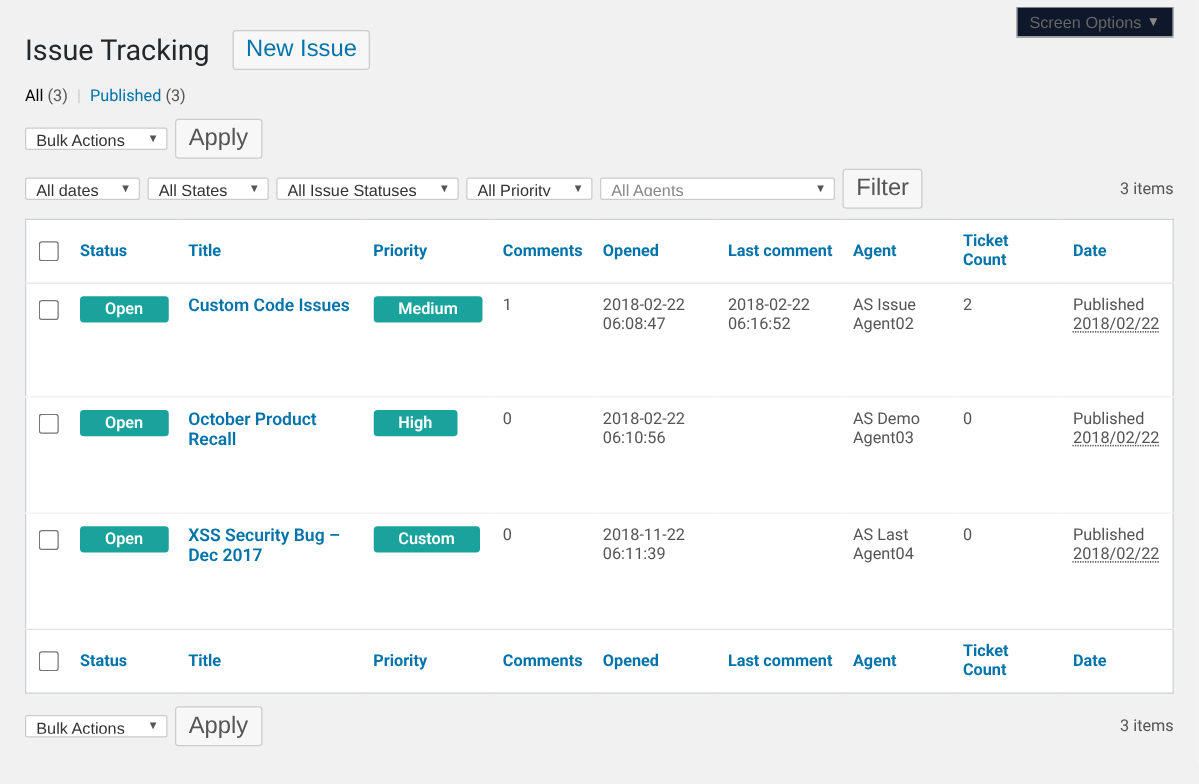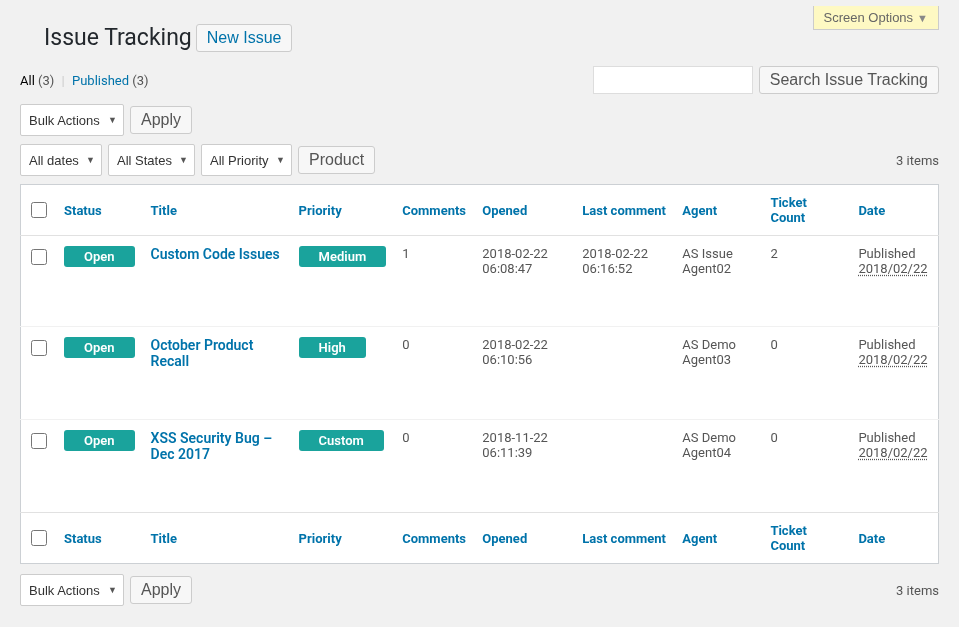--- a/index.html
+++ b/index.html
@@ -7,45 +7,45 @@
     margin: 0;
     padding: 0 20px 20px 20px;
     font-family: -apple-system, BlinkMacSystemFont, "Segoe UI", Roboto, sans-serif;
     font-size: 13px;
     color: #444;
     background: #f1f1f1;
     width: 959px;
   }
   .top-bar { display: flex; justify-content: flex-end; padding-top: 6px; }
   .screen-options {
-    background: #fef9c3;
+    background: #0f172a;
     border: 1px solid #ccc;
     padding: 4px 10px;
     font-size: 13px;
     cursor: pointer;
     display: inline-flex;
     align-items: center;
     gap: 4px;
     color: #666;
     border-top: none;
   }
   .screen-options .tri { font-size: 11px; color: #888; }
-  .title-row { display: flex; align-items: flex-start; gap: 4px; margin-top: -6px; margin-left: 24px; }
+  .title-row { display: flex; align-items: center; gap: 18px; margin-top: -6px; }
   h1 {
     font-size: 23px;
     font-weight: 400;
     margin: 0;
     color: #23282d;
   }
   .btn {
     background: #f7f7f7;
     border: 1px solid #ccc;
     border-radius: 3px;
     padding: 4px 10px;
-    font-size: 16px;
+    font-size: 19px;
     cursor: pointer;
     color: #555;
   }
   .btn-link-style {
     color: #0073aa;
   }
   .subsubrow {
     display: flex;
     justify-content: space-between;
     align-items: center;
@@ -75,23 +75,23 @@
     display: flex;
     align-items: center;
     justify-content: space-between;
     margin-top: 8px;
     gap: 6px;
   }
   .filters-left { display: flex; align-items: center; gap: 6px; flex-wrap: wrap; }
   select, .select-like {
     background: #fff;
     border: 1px solid #ccc;
-    padding: 2px 22px 2px 8px;
-    font-size: 13px;
-    height: 32px;
+    padding: 2px 32px 2px 8px;
+    font-size: 13px;
+    height: 18px;
     appearance: none;
     position: relative;
     color: #333;
     border-radius: 2px;
   }
   .select-wrap { position: relative; display: inline-block; }
   .select-wrap::after {
     content: "▼";
     position: absolute;
     right: 7px;
@@ -194,47 +194,51 @@
 <div class="subsubrow">
   <div class="subsub">
     <span style="color:#000">All</span>
     <span class="count">(3)</span>
     <span class="sep">|</span>
     <a href="#">
       <span>Published</span>
       <span class="count">(3)</span>
     </a>
   </div>
-  <div class="search-area">
-    <input type="text" class="search-input" style="">
-    <button class="btn">Search Issue Tracking</button>
-  </div>
 </div>
 
 <div class="row-actions">
   <span class="select-wrap">
     <select>
       <option>Bulk Actions</option>
     </select>
   </span>
   <button class="btn">Apply</button>
 </div>
 
 <div class="row-filters">
   <div class="filters-left">
     <span class="select-wrap">
       <select><option>All dates</option></select>
     </span>
     <span class="select-wrap">
       <select><option>All States</option></select>
     </span>
     <span class="select-wrap">
+      <select><option>All Issue Statuses</option></select>
+    </span>
+    <span class="select-wrap">
       <select><option>All Priority</option></select>
     </span>
-    <button class="btn">Product</button>
+    <span class="select-wrap">
+      <select class="agent-select">
+        <option>All Agents</option>
+      </select>
+    </span>
+    <button class="btn">Filter</button>
   </div>
   <div class="items-count">3 items</div>
 </div>
 
 <table>
   <thead>
     <tr>
       <th class="cb"><input type="checkbox" style=""></th>
       <th class="col-status"><a>Status</a></th>
       <th class="col-title"><a>Title</a></th>
@@ -273,21 +277,21 @@
         <td class="date-cell"><span class="pub">Published</span><span class="dt">2018/02/22</span></td>
       </tr>
       <tr>
         <td class="cb"><input type="checkbox" style=""></td>
         <td><span class="status-badge">Open</span></td>
         <td><a href="#" class="row-title">XSS Security Bug – Dec 2017</a></td>
         <td><span class="priority-badge">Custom</span></td>
         <td>0</td>
         <td>2018-11-22 06:11:39</td>
         <td></td>
-        <td>AS Demo Agent04</td>
+        <td>AS Last Agent04</td>
         <td>0</td>
         <td class="date-cell"><span class="pub">Published</span><span class="dt">2018/02/22</span></td>
       </tr>
     </tbody>
   <tfoot>
     <tr>
       <th class="cb"><input type="checkbox" style=""></th>
       <th><a>Status</a></th>
       <th><a>Title</a></th>
       <th><a>Priority</a></th>

